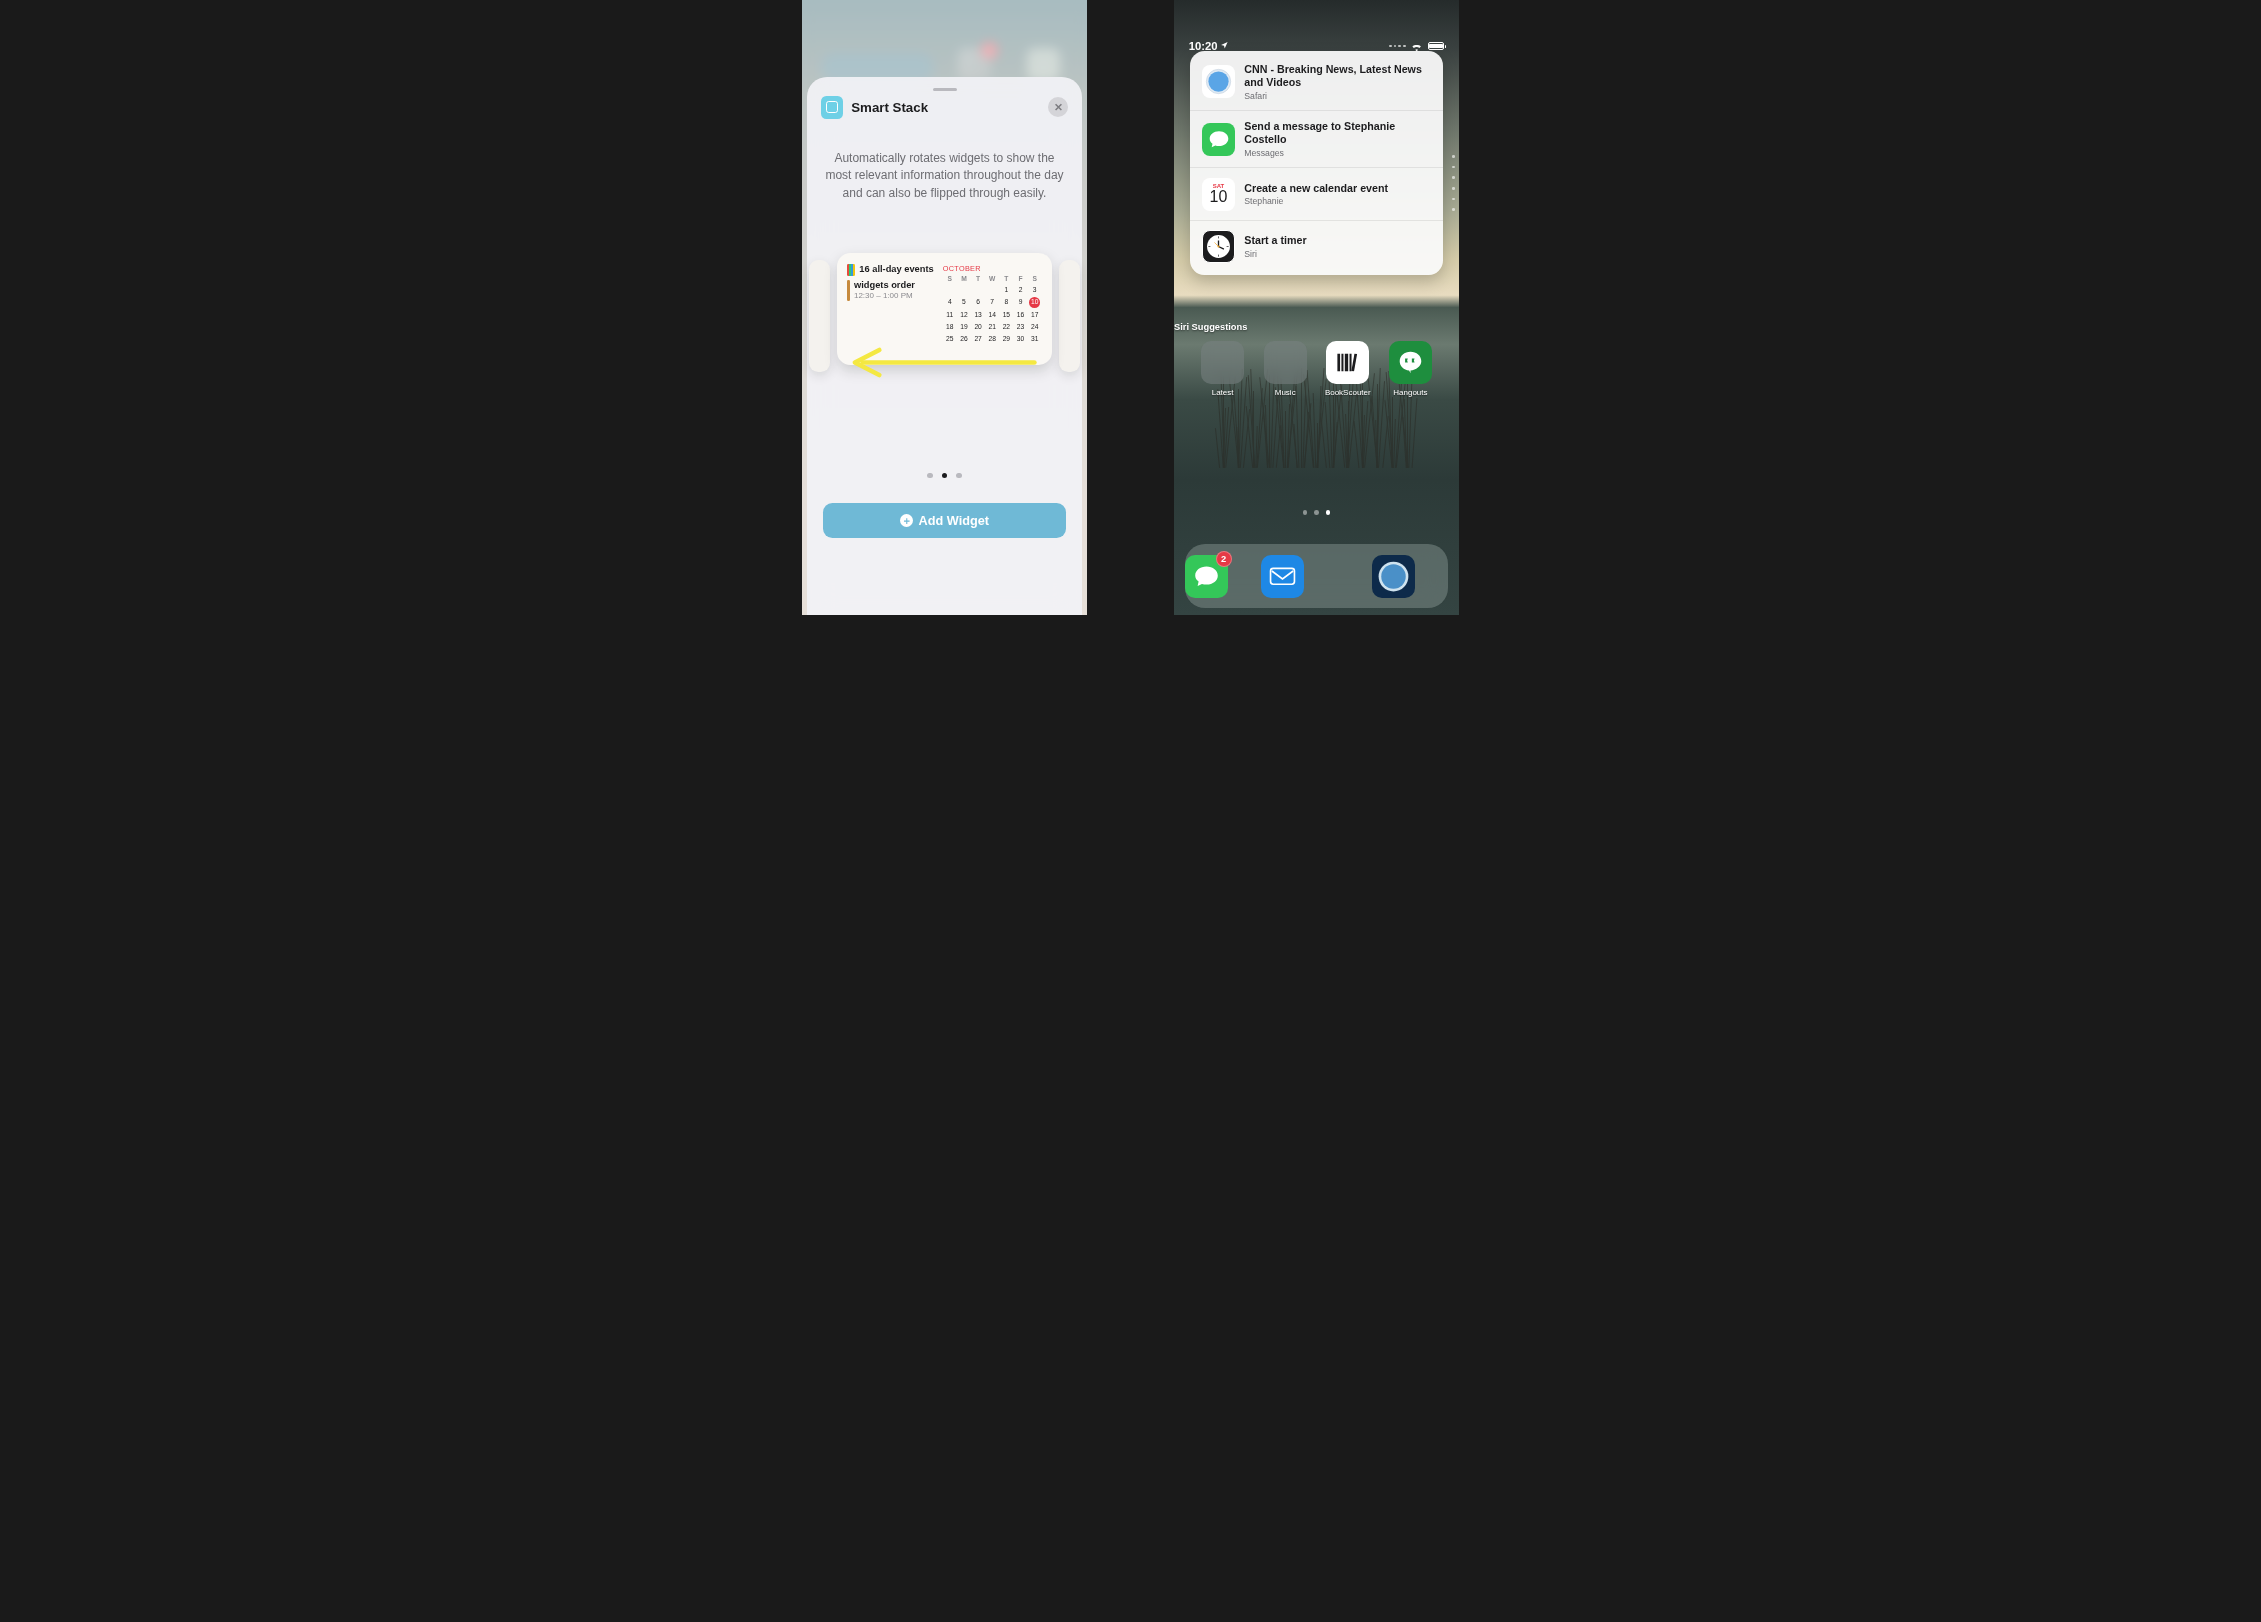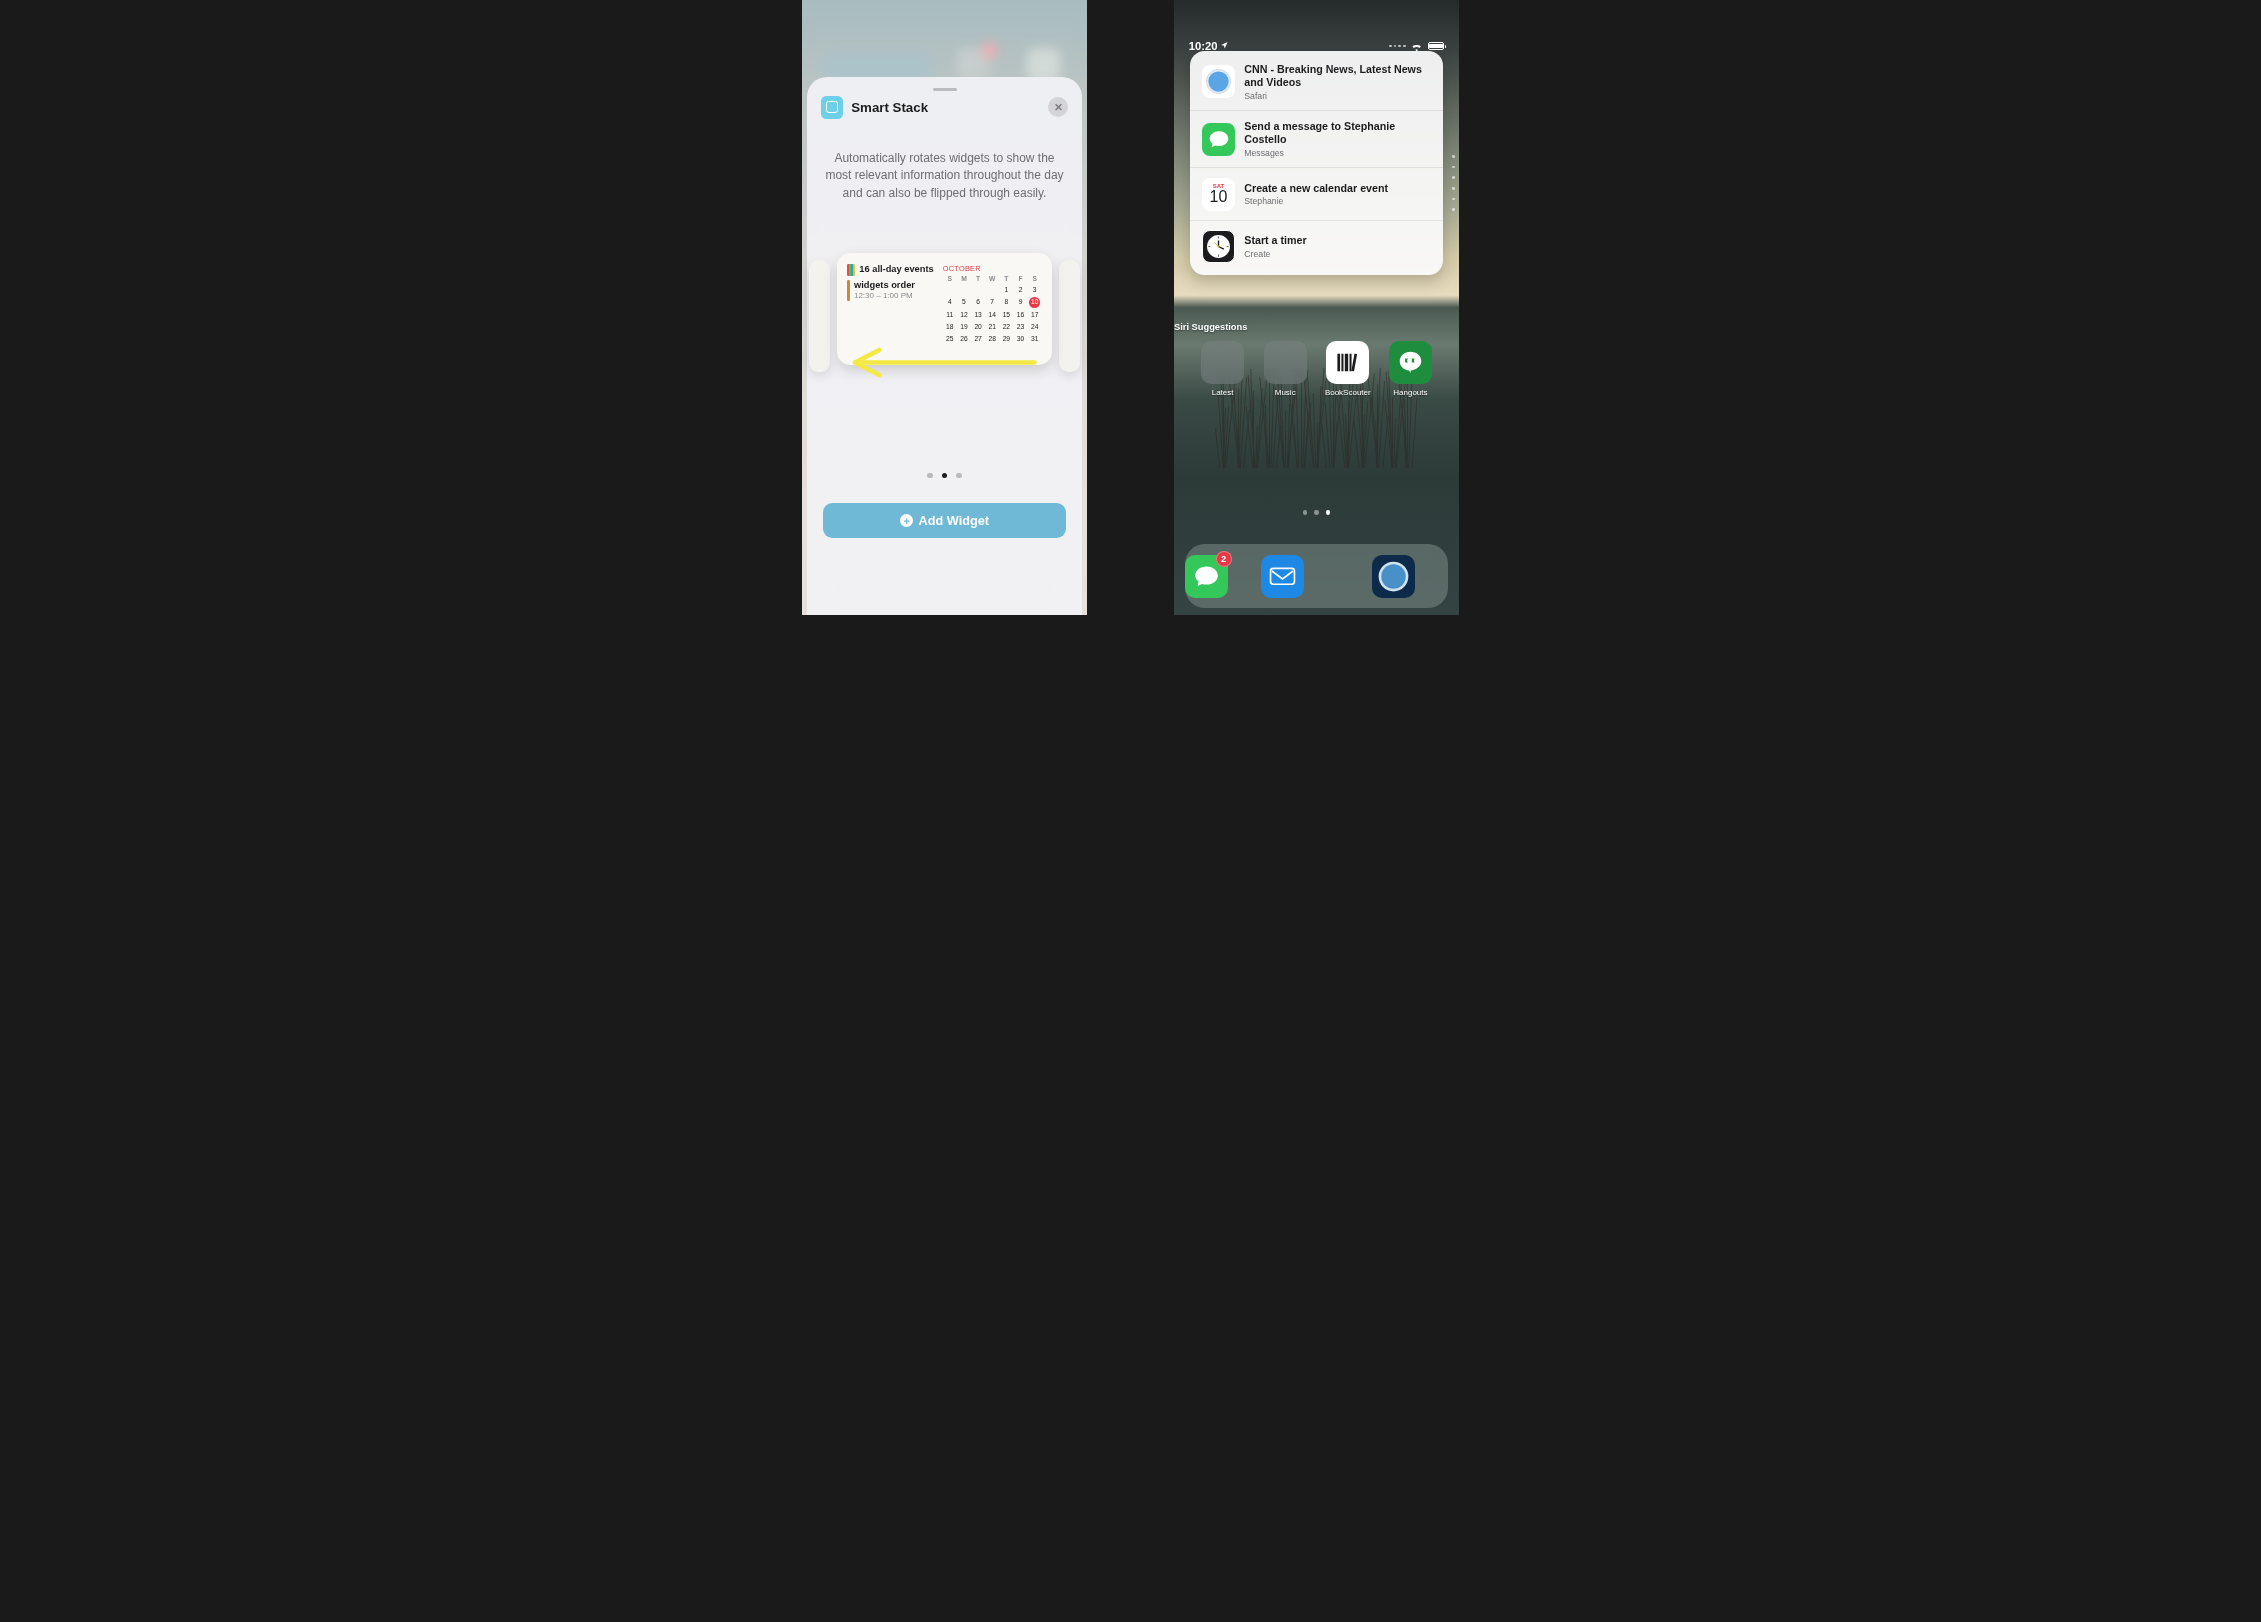--- a/index.html
+++ b/index.html
@@ -406,21 +406,21 @@
               <line x1="32" y1="20" x2="35" y2="20"></line>
             </g>
             <line x1="20" y1="20" x2="20" y2="11" stroke="#1c1c1e" stroke-width="2"></line>
             <line x1="20" y1="20" x2="28" y2="24" stroke="#1c1c1e" stroke-width="2"></line>
             <line x1="20" y1="20" x2="14" y2="14" stroke="#f5a623" stroke-width="1"></line>
             <circle cx="20" cy="20" r="1.5" fill="#f5a623"></circle>
           </svg>
       </div>
       <div class="sugg-txt">
         <div class="ttl">Start a timer</div>
-        <div class="sub">Create</div>
+        <div class="sub">Siri</div>
       </div>
     </div>
   </div>
 
   <div class="sedge-dots">
     <span></span>
       <span></span>
       <span></span>
       <span></span>
       <span></span>

